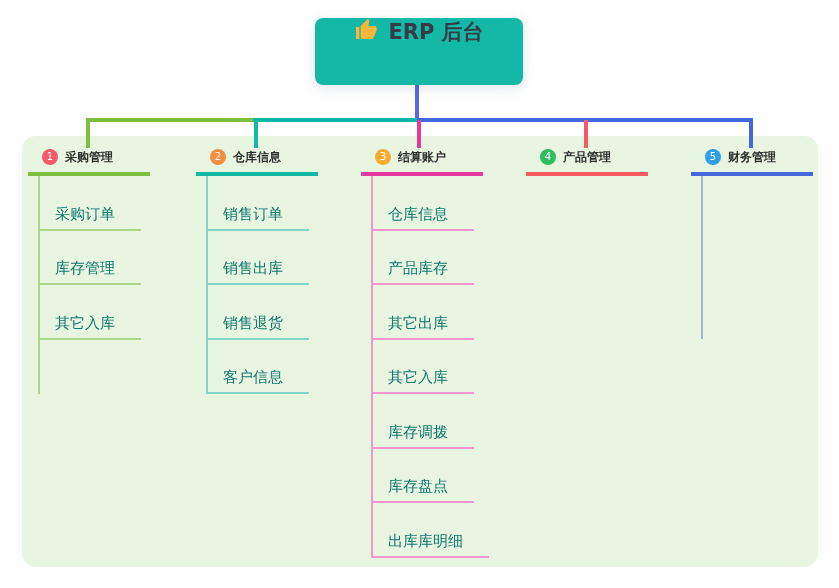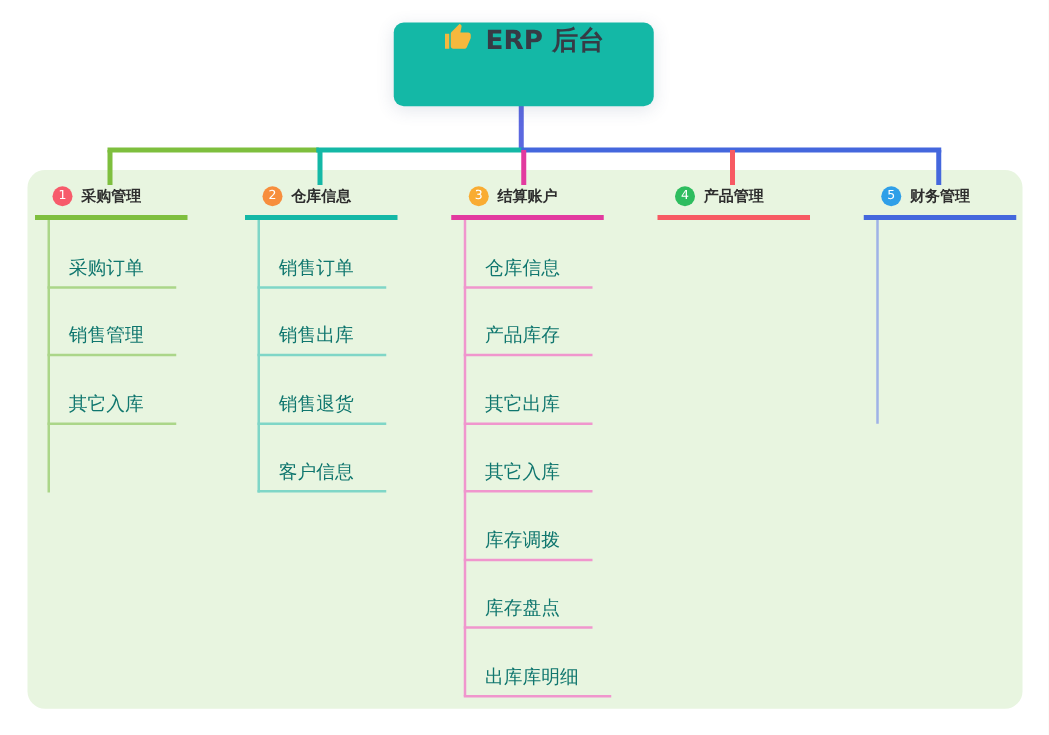--- a/index.html
+++ b/index.html
@@ -132,21 +132,21 @@
   <div class="branch-header" style="left: 28px; --line: #7ebf3e;">
     <span class="badge" style="background: rgb(247, 91, 107);">1</span>
     <span class="branch-title">采购管理</span>
   </div>
   <div class="children" style="left: 38px; --light: #abd689;">
     <div class="trunk" style="height:218px"></div>
     <div class="child-row">
         <div class="child-node">采购订单</div>
       </div>
     <div class="child-row">
-        <div class="child-node">销售管理</div>
+        <div class="child-node">库存管理</div>
       </div>
     <div class="child-row">
         <div class="child-node">其它入库</div>
       </div>
   </div>
 
   <div class="branch-header" style="left: 196px; --line: #14b8a6;">
     <span class="badge" style="background: rgb(247, 142, 61);">2</span>
     <span class="branch-title">仓库信息</span>
   </div>

